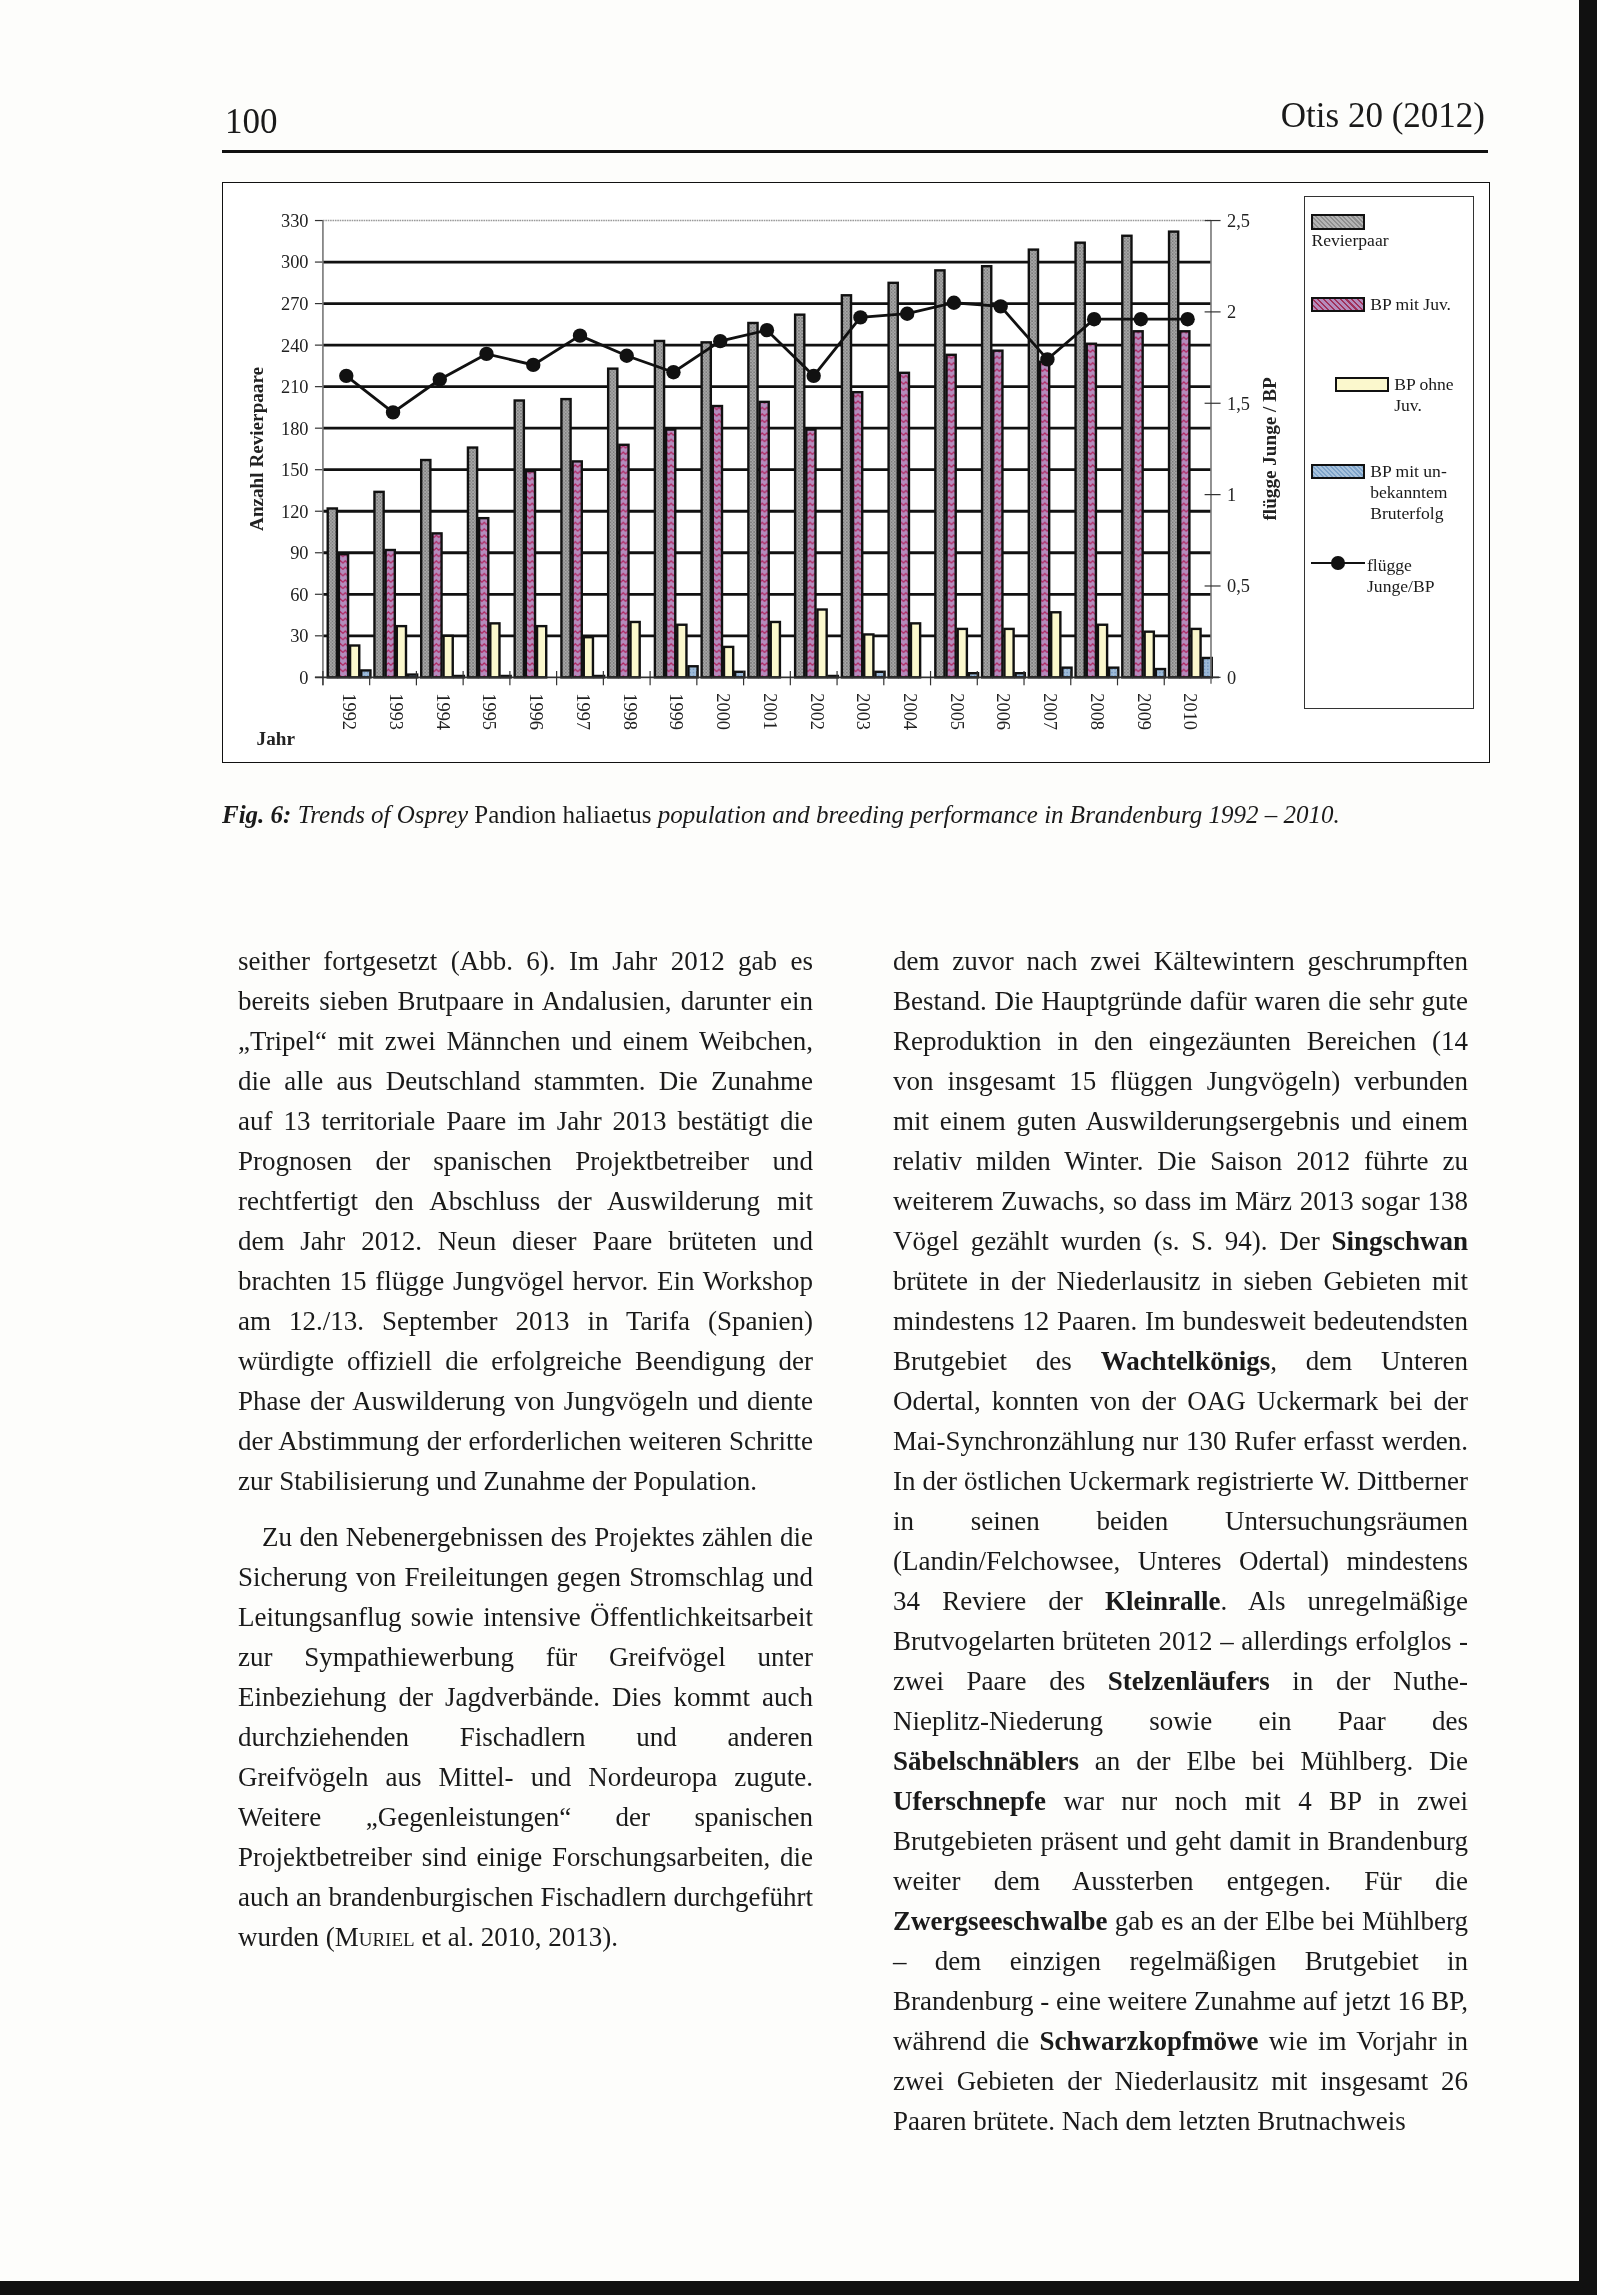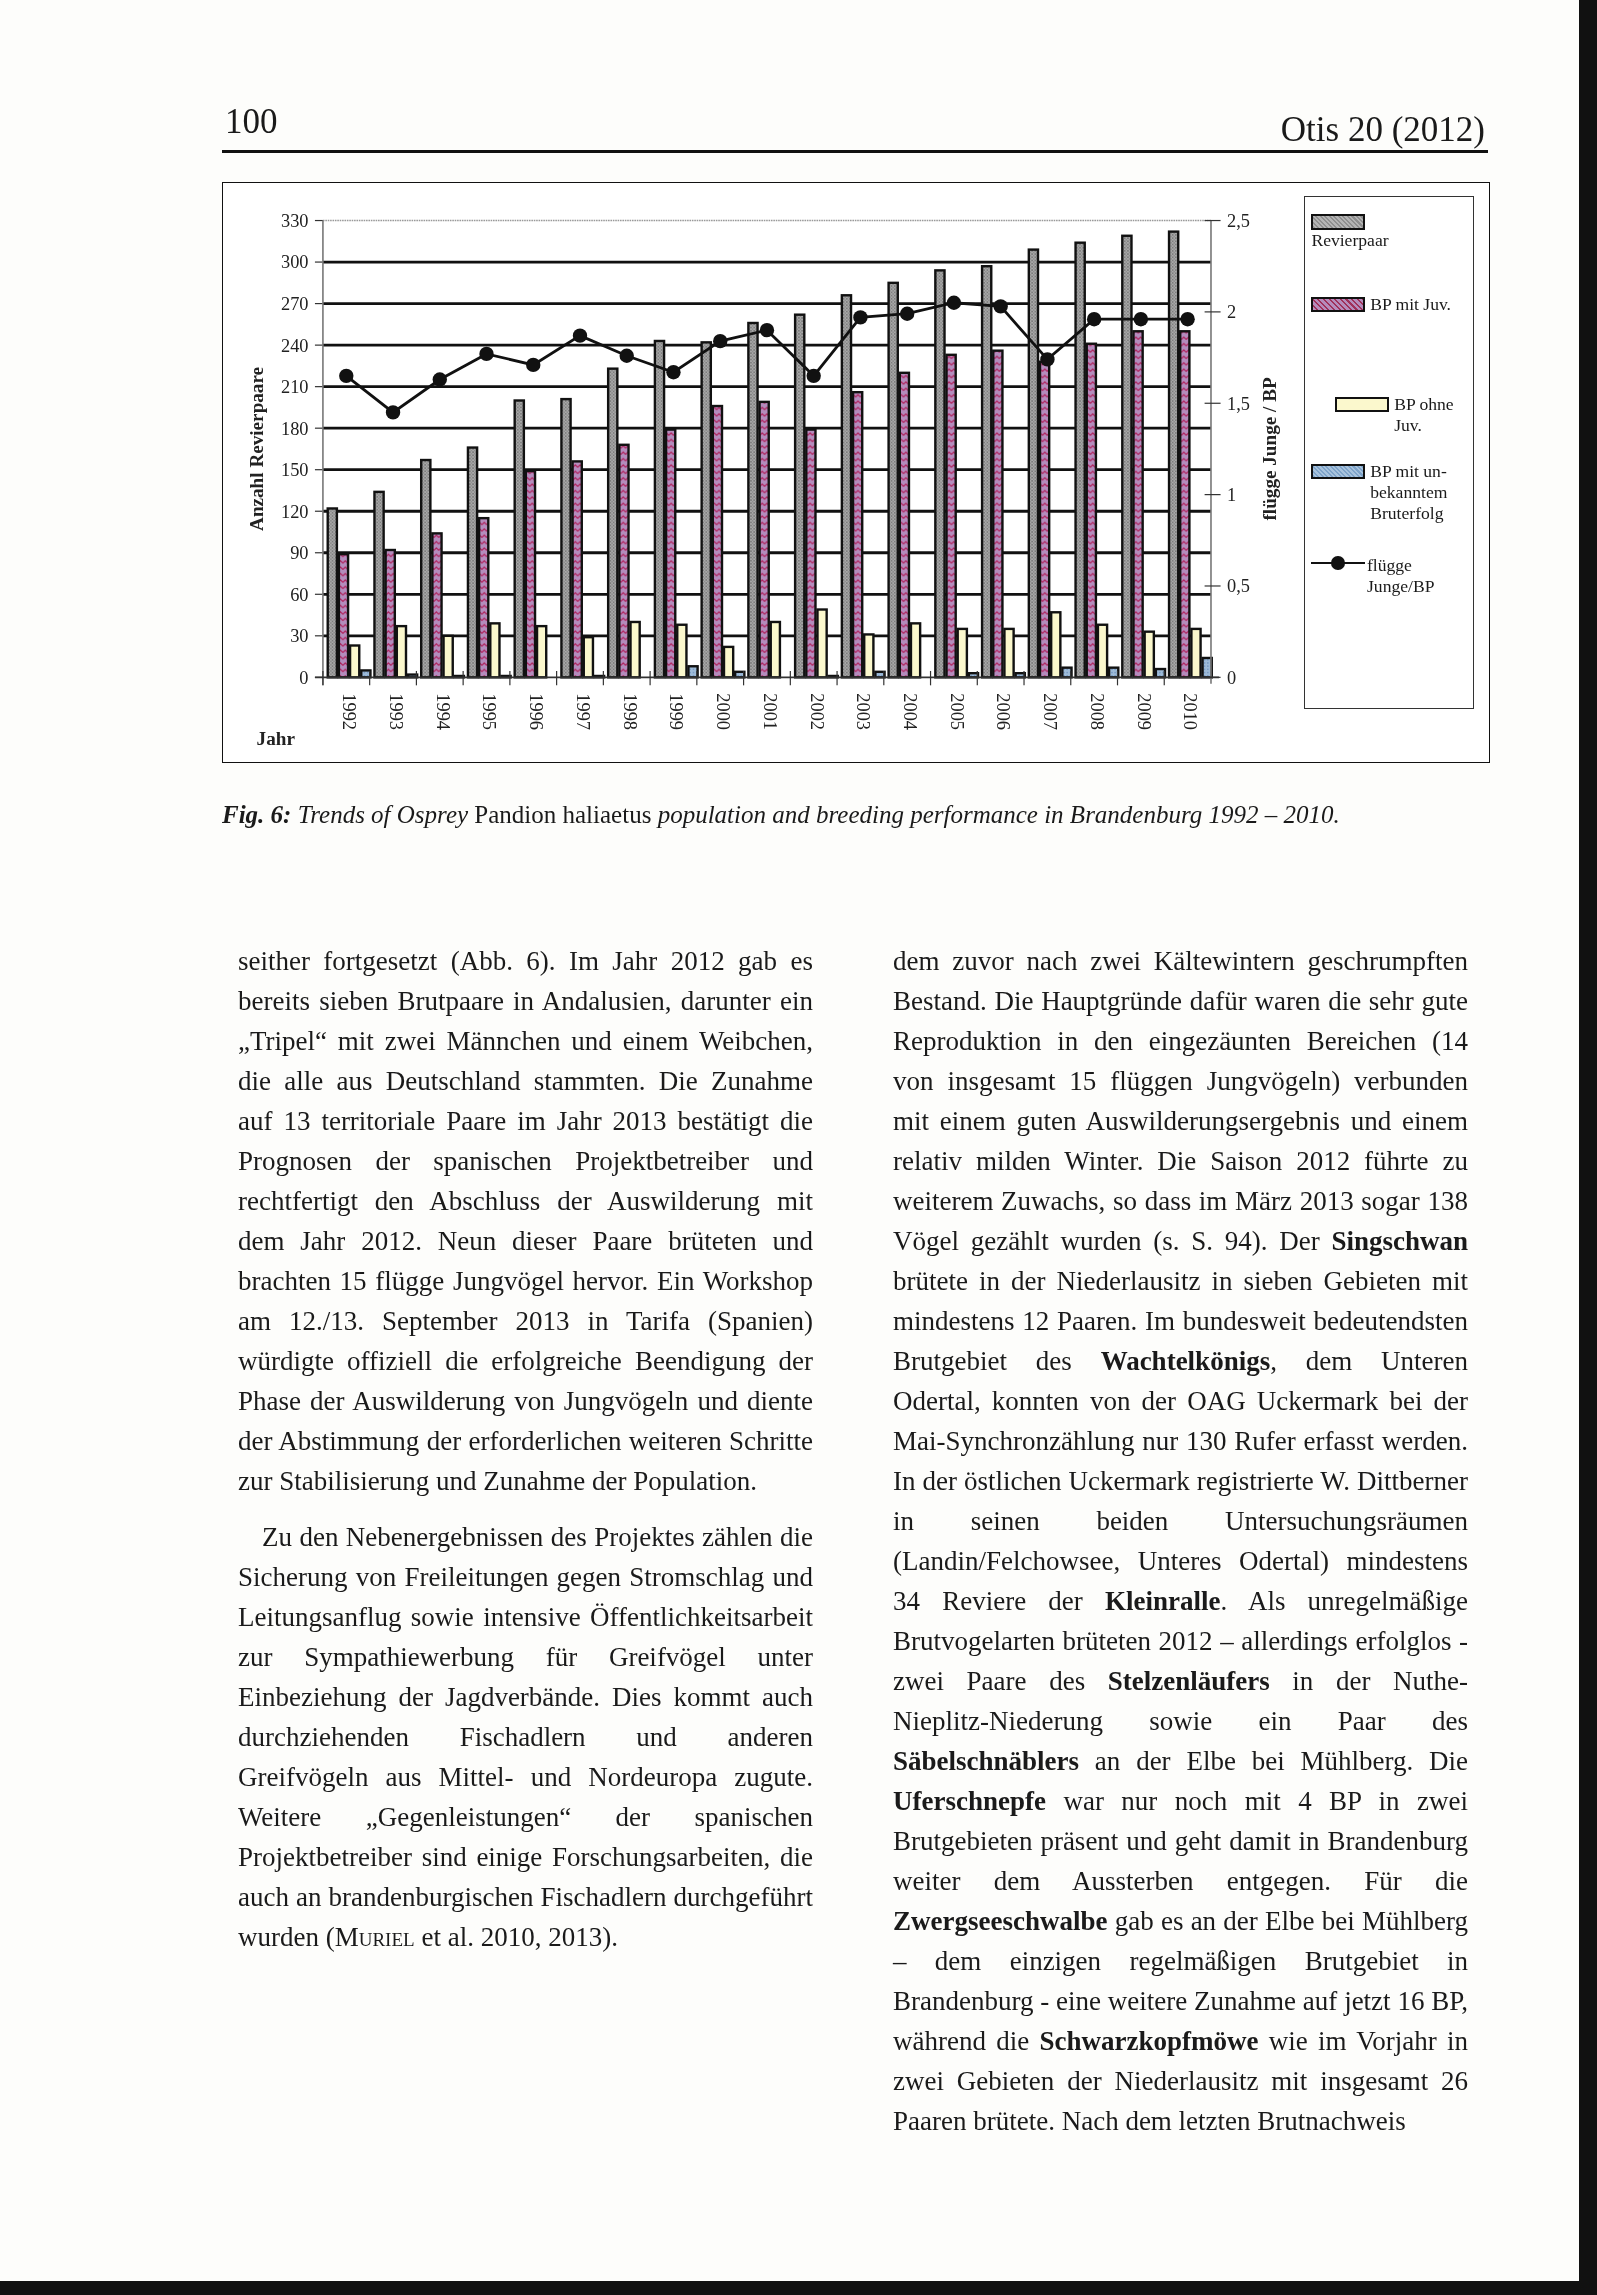--- a/index.html
+++ b/index.html
@@ -3,21 +3,21 @@
 <meta charset="utf-8">
 <style>
   html, body { margin: 0; padding: 0; }
   body {
     width: 1597px; height: 2295px; position: relative; overflow: hidden;
     background: #fdfdfb; font-family: "DejaVu Serif", "Liberation Serif", serif; color: #1a1a1a;
   }
   .scan-edge-right { position: absolute; right: 0; top: 0; width: 17.6px; height: 100%; background: #111; }
   .scan-edge-bottom { position: absolute; left: 0; bottom: 0; width: 100%; height: 14.4px; background: #111; }
   .page-number { position: absolute; left: 225px; top: 102px; font-size: 35px; font-family: "Liberation Serif", serif; }
-  .running-head { position: absolute; right: 112px; top: 110px; font-size: 35px; font-family: "Liberation Serif", serif; }
+  .running-head { position: absolute; right: 112px; top: 96px; font-size: 35px; font-family: "Liberation Serif", serif; }
   .head-rule { position: absolute; left: 222px; right: 109px; top: 150px; height: 3.2px; background: #111; }
   .figure-frame { position: absolute; left: 222px; top: 182px; width: 1266px; height: 579px; border: 1.6px solid #111; background: #fff; }
   #chart-svg { position: absolute; left: 0; top: 0; }
   .legend { position: absolute; left: 1303px; top: 195px; width: 168px; height: 511px; border: 1.6px solid #333; background: #fff; }
   .legend-item { position: absolute; left: 6.4px; display: flex; align-items: flex-start; font-family: "Liberation Serif", serif; font-size: 17.6px; line-height: 21px; }
   .swatch { width: 50px; height: 11.2px; border: 2.4px solid #111; margin-right: 4.8px; margin-top: 3.2px; flex: none; }
   .sw-rev { background: repeating-linear-gradient(45deg,#8e8e8e 0 1.6px,#b4b4b4 1.6px 3.2px); }
   .sw-mit { background: repeating-linear-gradient(45deg,#b58cbc 0 2.4px,#a0305a 2.4px 4px); }
   .sw-ohne { background: #fbf8cd; }
   .sw-unk { background: repeating-linear-gradient(45deg,#7ea3c9 0 1.6px,#a8c3dd 1.6px 3.2px); }
@@ -257,21 +257,21 @@
 
   <div class="legend" style="left:1081px; top:12.8px;">
     <div class="legend-item" style="top:14.4px;flex-direction:column;">
       <span class="swatch sw-rev"></span>
       <span>Revierpaar</span>
     </div>
     <div class="legend-item" style="top:97px;">
       <span class="swatch sw-mit"></span>
       <span>BP mit Juv.</span>
     </div>
-    <div class="legend-item" style="top:197px;padding-left:24px;">
+    <div class="legend-item" style="top:177px;padding-left:24px;">
       <span class="swatch sw-ohne"></span>
       <span>BP ohne Juv.</span>
     </div>
     <div class="legend-item" style="top:264px;">
       <span class="swatch sw-unk"></span>
       <span><span>BP mit un-</span><br><span>bekanntem</span><br><span>Bruterfolg</span></span>
     </div>
     <div class="legend-item" style="top:358px;">
       <span class="sw-line"></span>
       <span><span>flügge</span><br><span>Junge/BP</span></span>

